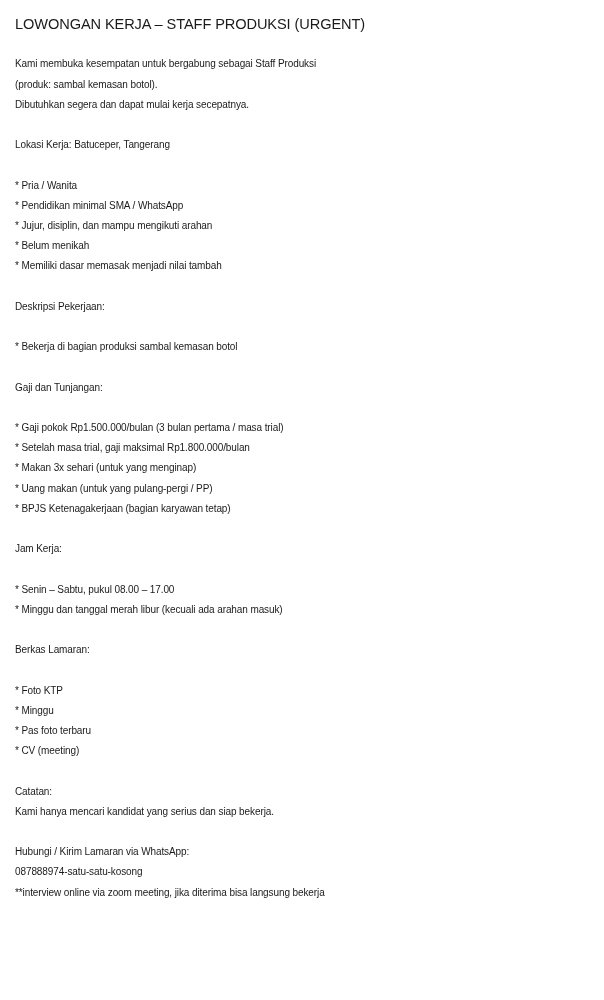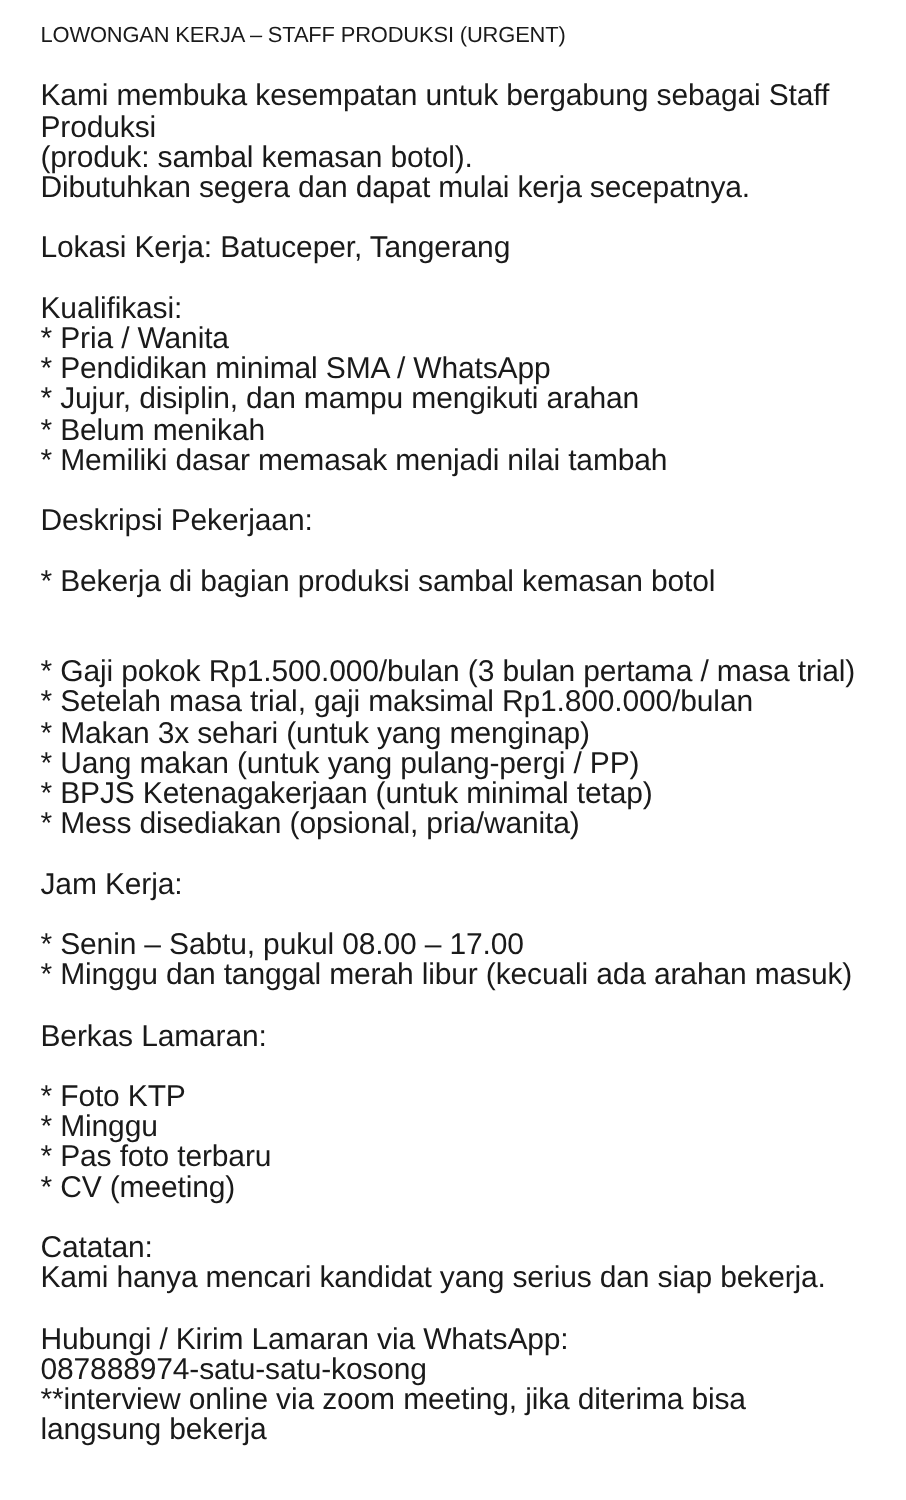--- a/index.html
+++ b/index.html
@@ -12,24 +12,24 @@
     height: 1000px;
     font-family: "Liberation Sans", sans-serif;
     color: #1a1a1a;
     overflow: hidden;
   }
   .page {
     box-sizing: border-box;
     width: 604px;
     height: 1000px;
     background: #ffffff;
-    padding: 14px 24px 0 27px;
+    padding: 14px 24px 0 15px;
   }
   .line {
-    font-size: 20px;
+    font-size: 10px;
     line-height: 20.2px;
     letter-spacing: -0.1px;
     white-space: pre-wrap;
     color: #1a1a1a;
   }
   .title {
     font-size: 14.6px;
     line-height: 20.2px;
     letter-spacing: -0.1px;
     color: #1a1a1a;
@@ -50,46 +50,45 @@
   <div class="line">Kami membuka kesempatan untuk bergabung sebagai Staff Produksi</div>
   <div class="line">(produk: sambal kemasan botol).</div>
   <div class="line">Dibutuhkan segera dan dapat mulai kerja secepatnya.</div>
 
   <div class="spacer"></div>
 
   <div class="line">Lokasi Kerja: Batuceper, Tangerang</div>
 
   <div class="spacer"></div>
 
-  <div class="line">Kualifikasi:</div>
   <div class="line">* Pria / Wanita</div>
   <div class="line">* Pendidikan minimal SMA / WhatsApp</div>
   <div class="line">* Jujur, disiplin, dan mampu mengikuti arahan</div>
   <div class="line">* Belum menikah</div>
   <div class="line">* Memiliki dasar memasak menjadi nilai tambah</div>
 
   <div class="spacer"></div>
 
   <div class="line">Deskripsi Pekerjaan:</div>
 
   <div class="spacer"></div>
 
   <div class="line">* Bekerja di bagian produksi sambal kemasan botol</div>
 
   <div class="spacer"></div>
 
+  <div class="line">Gaji dan Tunjangan:</div>
 
   <div class="spacer"></div>
 
   <div class="line">* Gaji pokok Rp1.500.000/bulan (3 bulan pertama / masa trial)</div>
   <div class="line">* Setelah masa trial, gaji maksimal Rp1.800.000/bulan</div>
   <div class="line">* Makan 3x sehari (untuk yang menginap)</div>
   <div class="line">* Uang makan (untuk yang pulang-pergi / PP)</div>
-  <div class="line">* BPJS Ketenagakerjaan (untuk minimal tetap)</div>
-  <div class="line">* Mess disediakan (opsional, pria/wanita)</div>
+  <div class="line">* BPJS Ketenagakerjaan (bagian karyawan tetap)</div>
 
   <div class="spacer"></div>
 
   <div class="line">Jam Kerja:</div>
 
   <div class="spacer"></div>
 
   <div class="line">* Senin – Sabtu, pukul 08.00 – 17.00</div>
   <div class="line">* Minggu dan tanggal merah libur (kecuali ada arahan masuk)</div>
 

